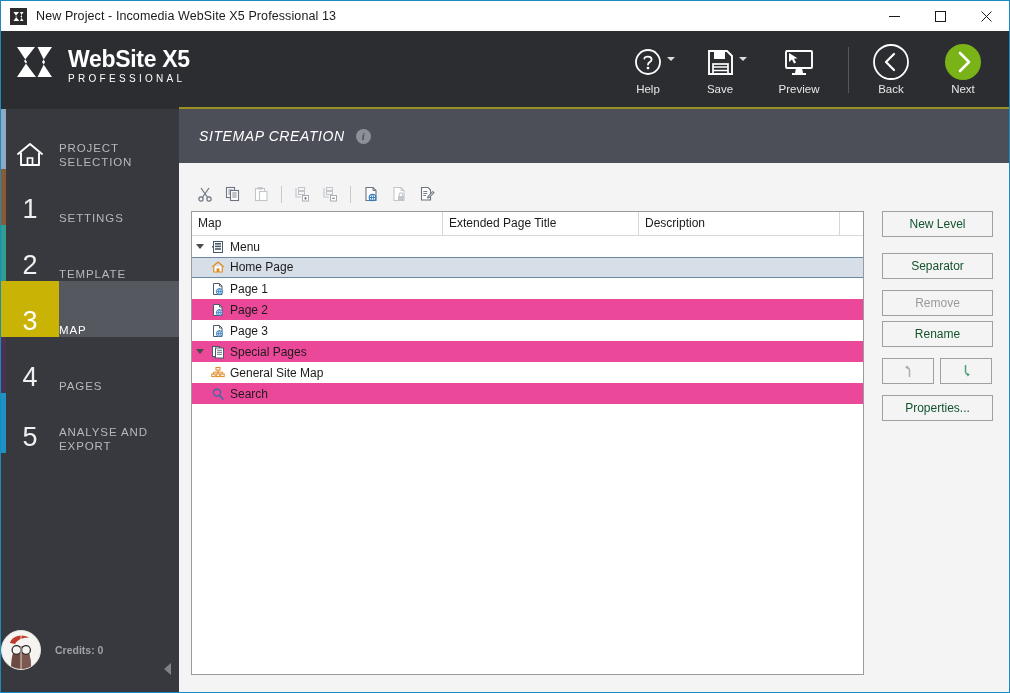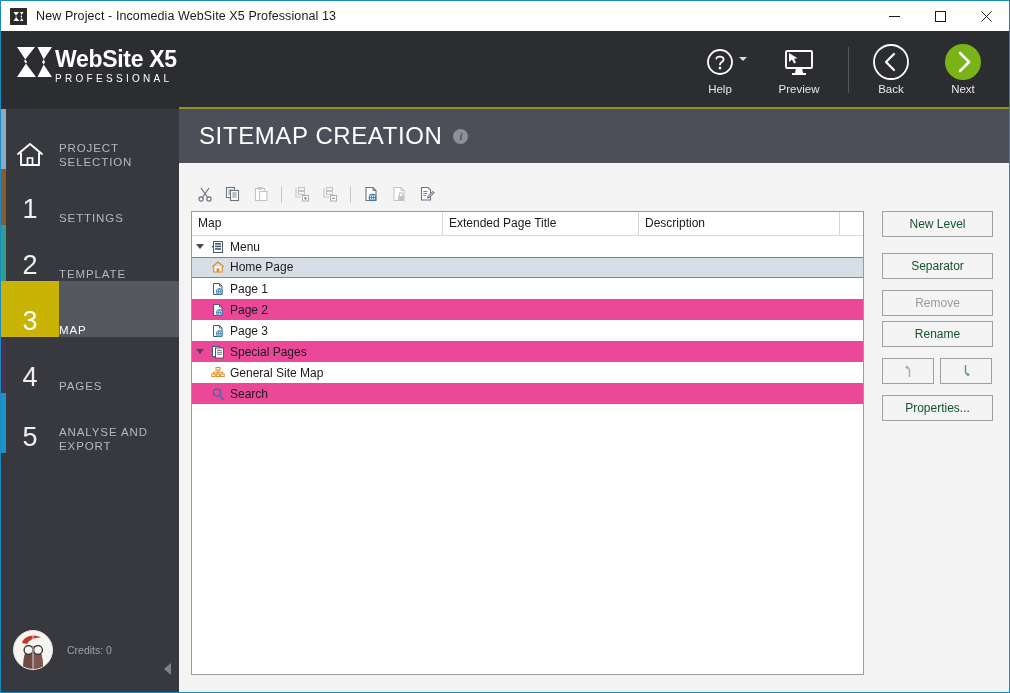--- a/index.html
+++ b/index.html
@@ -35,21 +35,21 @@
   }
   .win-btn svg { display: block; }
 
   
   .topbar {
     position: absolute; left: 0; top: 30px; width: 1008px; height: 78px;
     background: #2b2d31;
   }
   .brand {
     position: absolute; left: 14px; top: 12px;
-    display: flex; align-items: center; 
+    display: flex; align-items: center; gap: 13px;
   }
   .brand-mark { width: 40px; height: 44px; }
   .brand-text { line-height: 1; padding-top: 2px; }
   .brand-name {
     font-size: 23px; font-weight: bold; color: #ffffff;
     letter-spacing: -0.3px; display: block;
   }
   .brand-sub {
     font-size: 10px; color: #ffffff; letter-spacing: 3.3px;
     display: block; margin-top: 3px; font-weight: normal;
@@ -104,21 +104,21 @@
     font-size: 11.5px; letter-spacing: .9px; color: #b6b8bc;
     line-height: 14px;
   }
   .side-item.active { background: #55585f; }
   .side-item.active .lbl { color: #ffffff; }
   .side-item.active .num { color: #ffffff; }
   .side-item.tall { height: 60px; }
 
   .credits {
     position: absolute; left: 0; bottom: 22px; width: 178px;
-    display: flex; align-items: center; gap: 14px; padding-left: 12px;
+    display: flex; align-items: center; gap: 14px;  font-weight: bold;
   }
   .avatar {
     width: 40px; height: 40px; border-radius: 50%;
     background: #f4f2ef; overflow: hidden; position: relative; flex: none;
     border: 1px solid #e6e3df;
   }
   .credits-lbl { font-size: 10.5px; color: #9fa1a6; }
   .collapse-chevron {
     position: absolute; right: 8px; bottom: 17px;
     width: 0; height: 0; border-top: 6px solid transparent;
@@ -128,21 +128,21 @@
   
   .content {
     position: absolute; left: 178px; top: 108px; right: 0; bottom: 0;
     background: #f4f4f4;
   }
   .page-head {
     height: 54px; background: #4c4f57; display: flex; align-items: center;
     padding-left: 20px; gap: 11px;
   }
   .page-title {
-    font-size: 24px; color: #ffffff; letter-spacing: .6px;
+    font-size: 14px; color: #ffffff; letter-spacing: .6px; font-style: italic;
   }
   .info-badge {
     width: 15px; height: 15px; border-radius: 50%; background: #8d9096;
     color: #4c4f57; font-size: 11px; font-weight: bold; font-style: italic;
     font-family: "Liberation Serif", serif;
     display: flex; align-items: center; justify-content: center;
   }
 
   .editor {
     position: absolute; left: 0; top: 54px; right: 0; bottom: 0;
@@ -274,20 +274,32 @@
           <svg width="30" height="30" viewBox="0 0 30 30">
             <circle cx="15" cy="15" r="12" fill="none" stroke="#ffffff" stroke-width="1.8"></circle>
             <path d="M11.4 11.6 C11.4 8.8 18.6 8.8 18.6 12.4 C18.6 15 15 15 15 17.6" fill="none" stroke="#ffffff" stroke-width="1.8" stroke-linecap="round"></path>
             <circle cx="15" cy="21.1" r="1.4" fill="#ffffff"></circle>
           </svg>
         </div>
         <div class="caret-mini"></div>
         <div class="lb">Help</div>
       </div>
 
+      <div class="tool">
+        <div class="ic">
+          <svg width="27" height="27" viewBox="0 0 27 27">
+            <path d="M2 2 H20 L25 7 V25 H2 Z" fill="none" stroke="#ffffff" stroke-width="1.9"></path>
+            <rect x="7" y="2" width="11" height="8" fill="#ffffff"></rect>
+            <rect x="6" y="15" width="15" height="10" fill="none" stroke="#ffffff" stroke-width="1.7"></rect>
+            <path d="M6 18 H21 M6 21.5 H21" stroke="#ffffff" stroke-width="1.3"></path>
+          </svg>
+        </div>
+        <div class="caret-mini"></div>
+        <div class="lb">Save</div>
+      </div>
 
       <div class="tool wide">
         <div class="ic">
           <svg width="30" height="27" viewBox="0 0 30 27">
             <rect x="2" y="2" width="26" height="17" rx="1" fill="none" stroke="#ffffff" stroke-width="1.9"></rect>
             <path d="M12 19 L11 24 H19 L18 19" fill="#ffffff"></path>
             <rect x="8" y="24" width="14" height="2" fill="#ffffff"></rect>
             <path d="M5 4 L5 13 L8 10.5 L10 14.5 L12 13.5 L10 9.8 L13.5 9.2 Z" fill="#ffffff"></path>
           </svg>
         </div>

